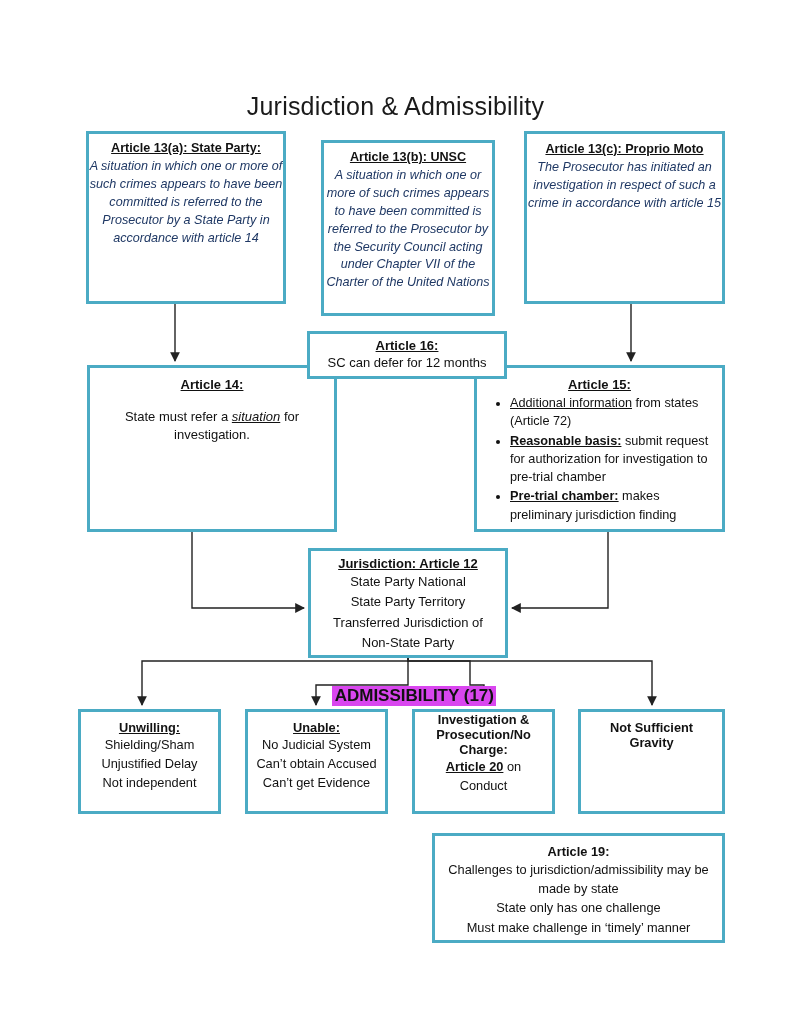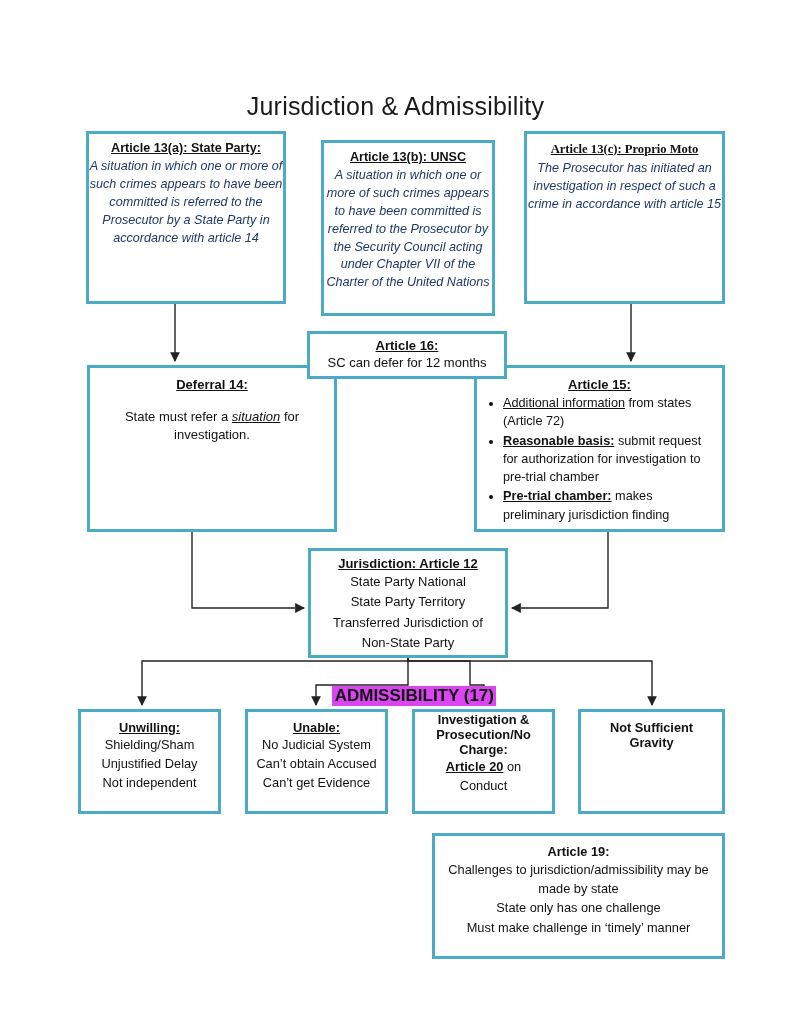--- a/index.html
+++ b/index.html
@@ -34,34 +34,34 @@
     line-height:1.42;
   }
   .ctr{text-align:center;line-height:1.42;color:#111;}
 
   
   #box-13a,#box-13b,#box-13c{font-size:12.6px;}
   #box-13a{left:86px;top:131px;width:200px;height:173px;}
   #box-13b{left:321px;top:140px;width:174px;height:176px;}
   #box-13c{left:524px;top:131px;width:201px;height:173px;}
   #box-13a .hd,#box-13b .hd,#box-13c .hd{font-size:12.6px;margin:7px 0 3px;}
-  #box-13c .hd{margin-top:8px;font-family:Liberation Serif, serif;}
+  #box-13c .hd{margin-top:8px;}
 
   
   #box-14{left:87px;top:365px;width:250px;height:167px;font-size:13px;}
   #box-14 .hd{font-size:13px;margin:9px 0 0;}
   #box-14 .body{margin-top:16px;}
   #box-14 .u-ital{font-style:italic;text-decoration:underline;}
 
   #box-16{left:307px;top:331px;width:200px;height:48px;font-size:13px;z-index:9;}
   #box-16 .hd{font-size:13px;margin:4px 0 1px;}
 
   #box-15{left:474px;top:365px;width:251px;height:167px;font-size:12.7px;}
   #box-15 .hd{font-size:13px;margin:9px 0 2px;}
-  #box-15 ul{margin:2px 0 0;padding:0 4px 0 26px;list-style:disc;}
+  #box-15 ul{margin:2px 7px 0;padding:0 4px 0 26px;list-style:disc;}
   #box-15 li{line-height:1.44;margin-bottom:1px;color:#111;}
   #box-15 .bold-u{font-weight:bold;text-decoration:underline;}
   #box-15 .plain-u{text-decoration:underline;}
 
   
   #box-12{left:308px;top:548px;width:200px;height:110px;font-size:13px;z-index:7;}
   #box-12 .hd{font-size:13px;margin:5px 0 0;}
   #box-12 .ctr{margin-top:2px;}
 
   .adm-label{
@@ -76,21 +76,21 @@
   #box-unable{left:245px;width:143px;}
   #box-investigation{left:412px;width:143px;}
   #box-gravity{left:578px;width:147px;}
   .adm-box .hd{font-size:12.8px;margin:8px 0 0;}
   .adm-box .ctr{margin-top:1px;}
   #box-investigation .hd2{font-weight:bold;text-decoration:none;text-align:center;display:block;}
   #box-investigation .a20{font-weight:bold;text-decoration:underline;}
 
   
   #box-18{left:73px;top:833px;width:297px;height:110px;font-size:12.8px;}
-  #box-19{left:432px;top:833px;width:293px;height:126px;font-size:12.8px;}
+  #box-19{left:432px;top:833px;width:293px;height:110px;font-size:12.8px;}
   #box-18 .hd,#box-19 .hd{font-size:12.8px;margin:8px 0 1px;}
   #box-18 .ctr,#box-19 .ctr{line-height:1.5;}
 </style>
 </head>
 <body>
 
 <div id="canvas">
 
   <svg id="svg-connectors" viewBox="0 0 791 1023">
     <defs>
@@ -129,21 +129,21 @@
     <span class="hd">Article 13(b): UNSC</span>
     <div class="ital">A situation in which one or more of such crimes appears to have been committed is referred to the Prosecutor by the Security Council acting under Chapter VII of the Charter of the United Nations</div>
   </div>
 
   <div class="box" id="box-13c">
     <span class="hd">Article 13(c): Proprio Moto</span>
     <div class="ital">The  Prosecutor has initiated an investigation in respect  of such a crime in accordance with article 15</div>
   </div>
 
   <div class="box" id="box-14">
-    <span class="hd">Deferral 14:</span>
+    <span class="hd">Article 14:</span>
     <div class="ctr body"><span>State must refer a </span><span class="u-ital">situation</span><span> for investigation.</span></div>
   </div>
 
   <div class="box z-top" id="box-16">
     <span class="hd">Article 16:</span>
     <div class="ctr">SC can defer for 12 months</div>
   </div>
 
   <div class="box" id="box-15">
     <span class="hd">Article 15:</span>

